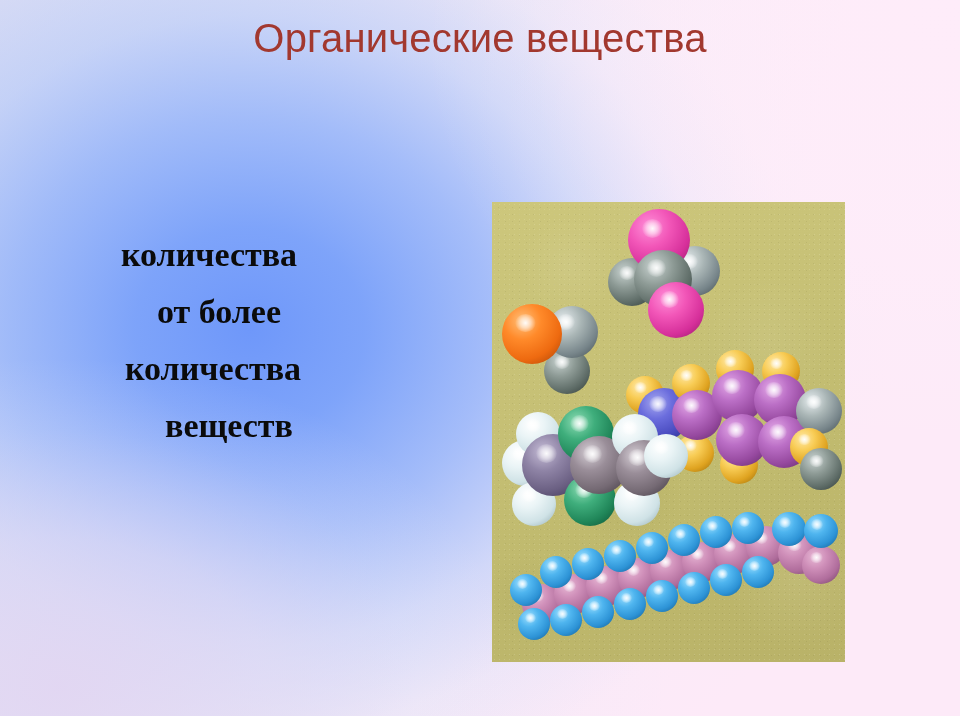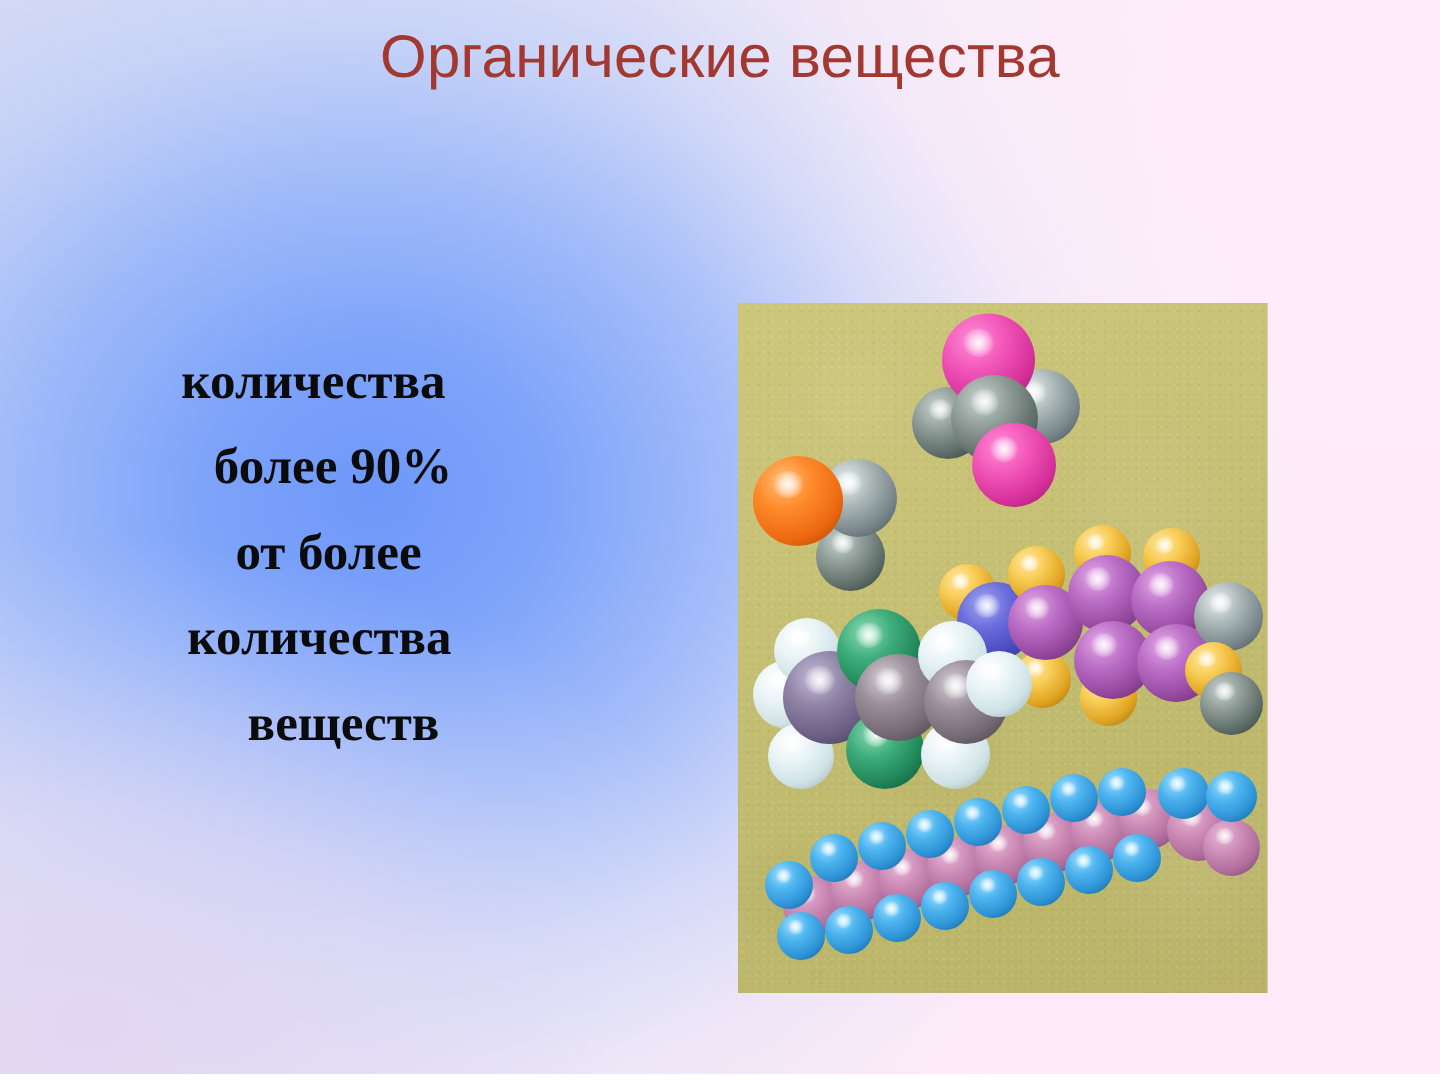--- a/index.html
+++ b/index.html
@@ -184,21 +184,20 @@
 
   <div class="bg-layer bg-base"></div>
   <div class="bg-layer bg-blue"></div>
   <div class="bg-layer bg-lav"></div>
   <div class="bg-layer bg-pink"></div>
 
   <div id="title">Органические вещества</div>
 
   <div id="body-text">
     <span class="ln l0">количества</span>
-    <span class="ln l1">более 90%</span>
     <span class="ln l2">от более</span>
     <span class="ln l3">количества</span>
     <span class="ln l5">веществ</span>
   </div>
 
   <div id="picture">
     <div class="pic-ground"></div>
     <div class="pic-speckle"></div>
 
     <div class="mol" style="left:112px; top:6px; width:150px; height:130px;">

